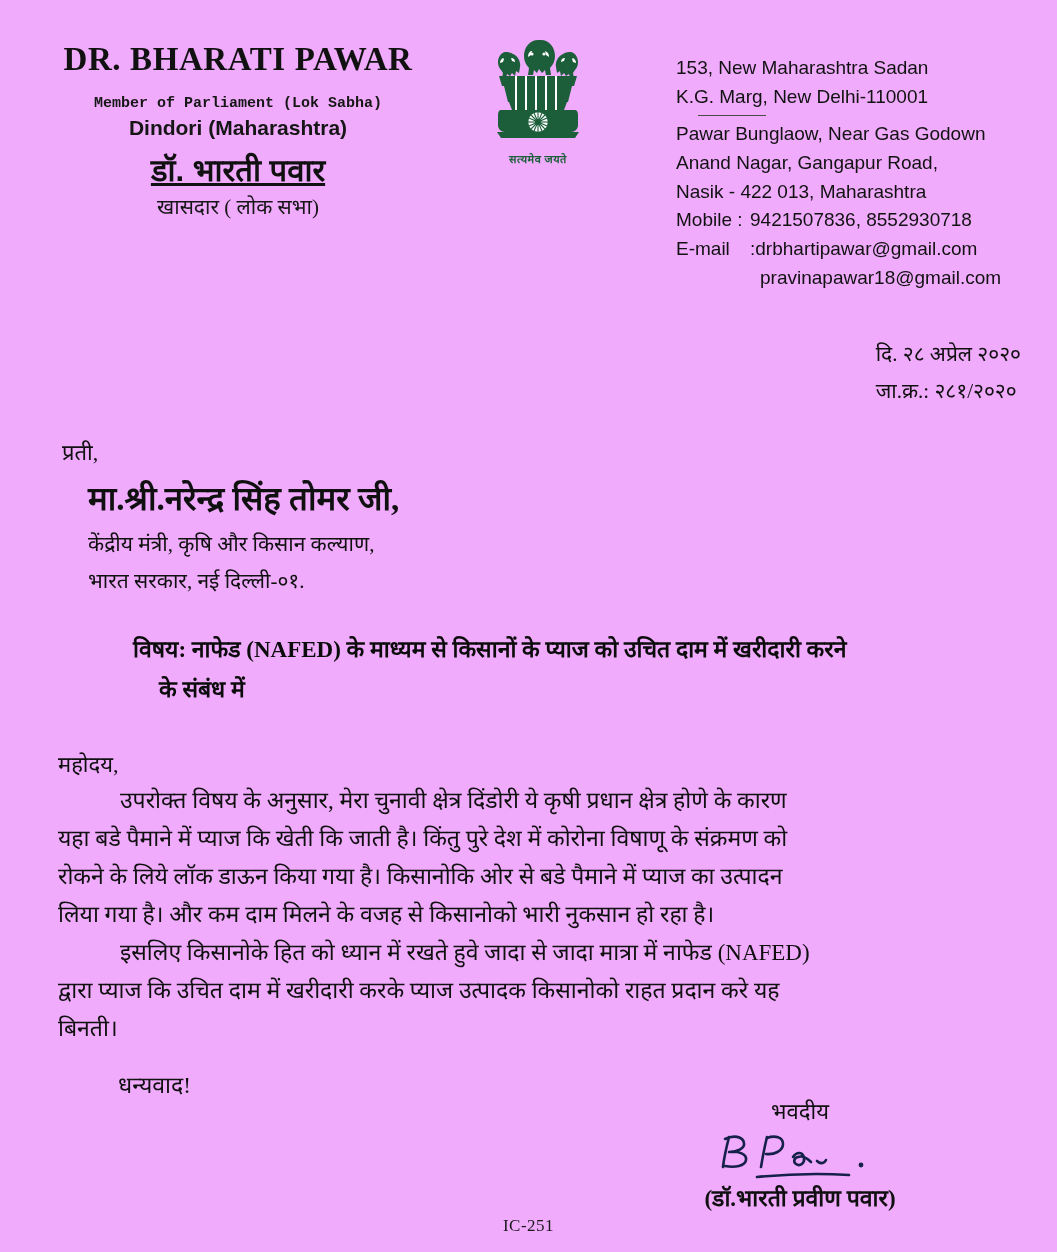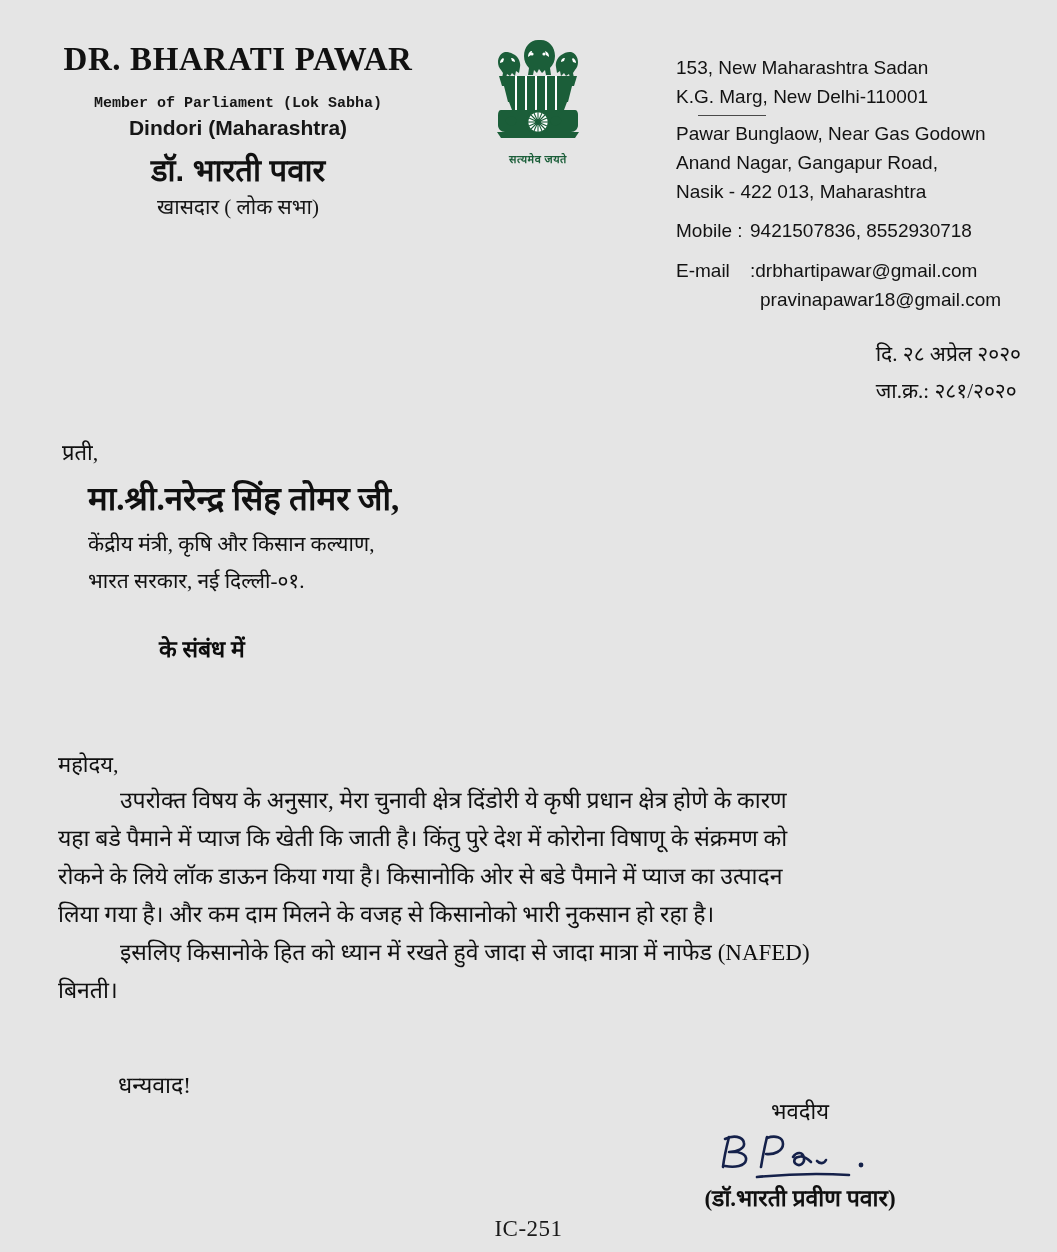--- a/index.html
+++ b/index.html
@@ -9,21 +9,21 @@
     background: #ffffff;
   }
   body {
     font-family: "Liberation Sans", sans-serif;
     color: #0d0d0d;
   }
   .page {
     position: relative;
     width: 1057px;
     height: 1252px;
-    background: #e5e5e5;
+    background: #f0abfc;
     overflow: hidden;
     margin: 0 auto;
   }
 
   
   .letterhead {
     position: absolute;
     left: 0; top: 0;
     width: 1057px;
     height: 300px;
@@ -60,20 +60,21 @@
     margin-top: 2px;
     color: #161616;
   }
   .lh-name-hi {
     font-family: "Liberation Sans", sans-serif;
     font-weight: bold;
     font-size: 31px;
     line-height: 1.3;
     margin-top: 9px;
     color: #111;
+    text-decoration: underline;
   }
   .lh-role-hi {
     font-family: "Liberation Serif", serif;
     font-size: 21px;
     line-height: 1.3;
     margin-top: 3px;
     color: #161616;
   }
 
   
@@ -104,21 +105,20 @@
   }
   .lh-right .sep {
     width: 68px;
     height: 1px;
     background: #4a4a4a;
     margin: 3px 0 4px 22px;
   }
   .addr-line { white-space: nowrap; }
   .email-row {
     display: flex;
-    margin-top: 11px;
   }
   .email-row .lbl {
     width: 74px;
     flex: 0 0 74px;
   }
   .email-cont {
     margin-left: 84px;
   }
 
   
@@ -233,21 +233,21 @@
     font-size: 23px;
     font-weight: bold;
     margin-top: -2px;
   }
   .doc-code {
     position: absolute;
     left: 0; top: 1216px;
     width: 1057px;
     text-align: center;
     font-family: "Liberation Serif", serif;
-    font-size: 23px;
+    font-size: 17px;
     color: #1a1a1a;
     letter-spacing: 0.5px;
   }
 </style>
 </head>
 <body>
 
 <div class="page">
 
   <div class="letterhead">
@@ -339,34 +339,36 @@
   <div class="addressee">
     <div class="addr-to">प्रती,</div>
     <div class="addr-body">
       <div class="addr-person">मा.श्री.नरेन्द्र सिंह तोमर जी,</div>
       <div class="addr-desig">केंद्रीय मंत्री, कृषि और किसान कल्याण,</div>
       <div class="addr-desig">भारत सरकार, नई दिल्ली-०१.</div>
     </div>
   </div>
 
   <div class="subject">
+    <div>विषय: नाफेड (NAFED) के माध्यम से किसानों के प्याज को उचित दाम में खरीदारी करने</div>
     <div class="l2">के संबंध में</div>
   </div>
 
   <div class="salutation">महोदय,</div>
 
   <div class="body-text">
     <div class="para">
       <span class="line indent">उपरोक्त विषय के अनुसार, मेरा चुनावी क्षेत्र दिंडोरी ये कृषी प्रधान क्षेत्र होणे के कारण</span>
       <span class="line">यहा बडे पैमाने में प्याज कि खेती कि जाती है। किंतु पुरे देश में कोरोना विषाणू के संक्रमण को</span>
       <span class="line">रोकने के लिये लॉक डाऊन किया गया है। किसानोकि ओर से बडे पैमाने में प्याज का उत्पादन</span>
       <span class="line">लिया गया है। और कम दाम मिलने के वजह से किसानोको भारी नुकसान हो रहा है।</span>
     </div>
     <div class="para">
       <span class="line indent">इसलिए किसानोके हित को ध्यान में रखते हुवे जादा से जादा मात्रा में नाफेड (NAFED)</span>
+      <span class="line">द्वारा प्याज कि उचित दाम में खरीदारी करके प्याज उत्पादक किसानोको राहत प्रदान करे यह</span>
       <span class="line">बिनती।</span>
     </div>
   </div>
 
   <div class="thanks">धन्यवाद!</div>
 
   <div class="sign-block">
     <div class="sign-yours">भवदीय</div>
     <div class="sign-mark">
       <svg width="230" height="56" viewBox="0 0 230 56">

